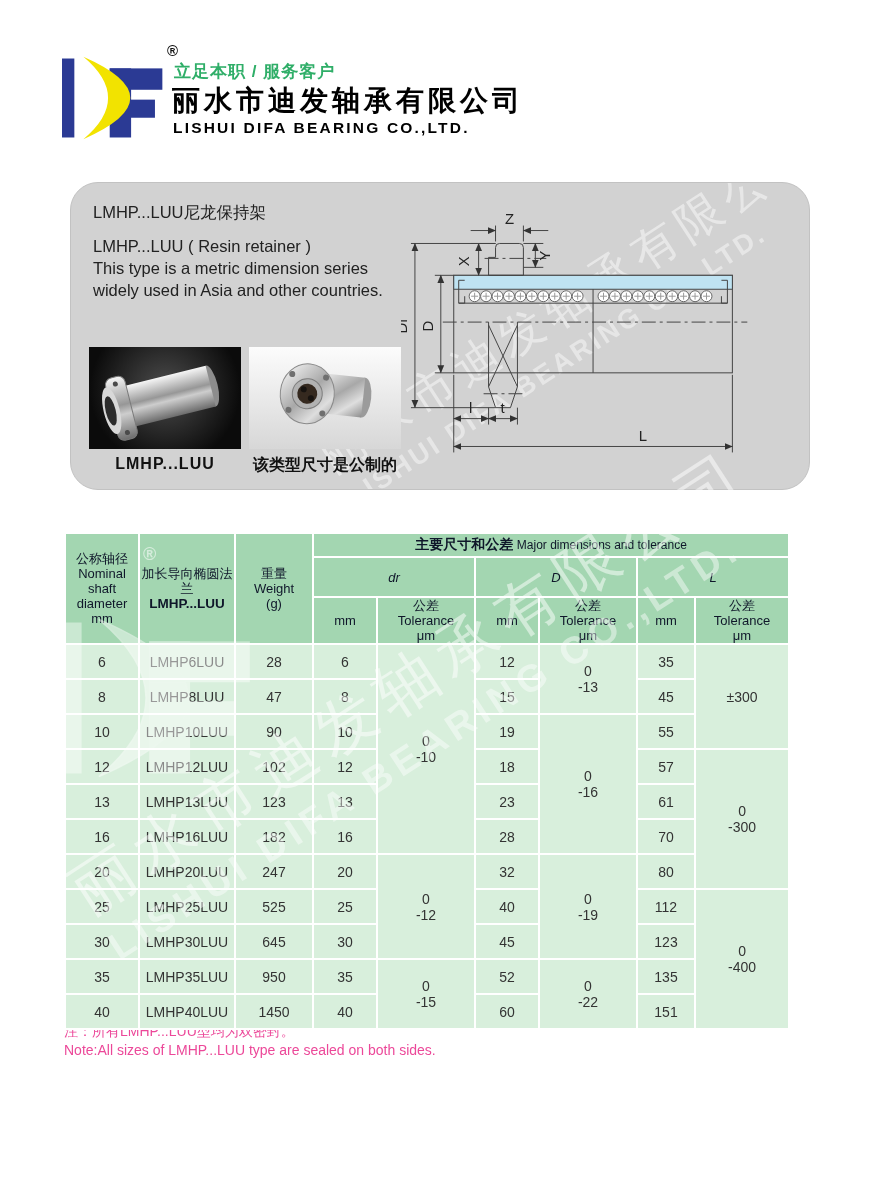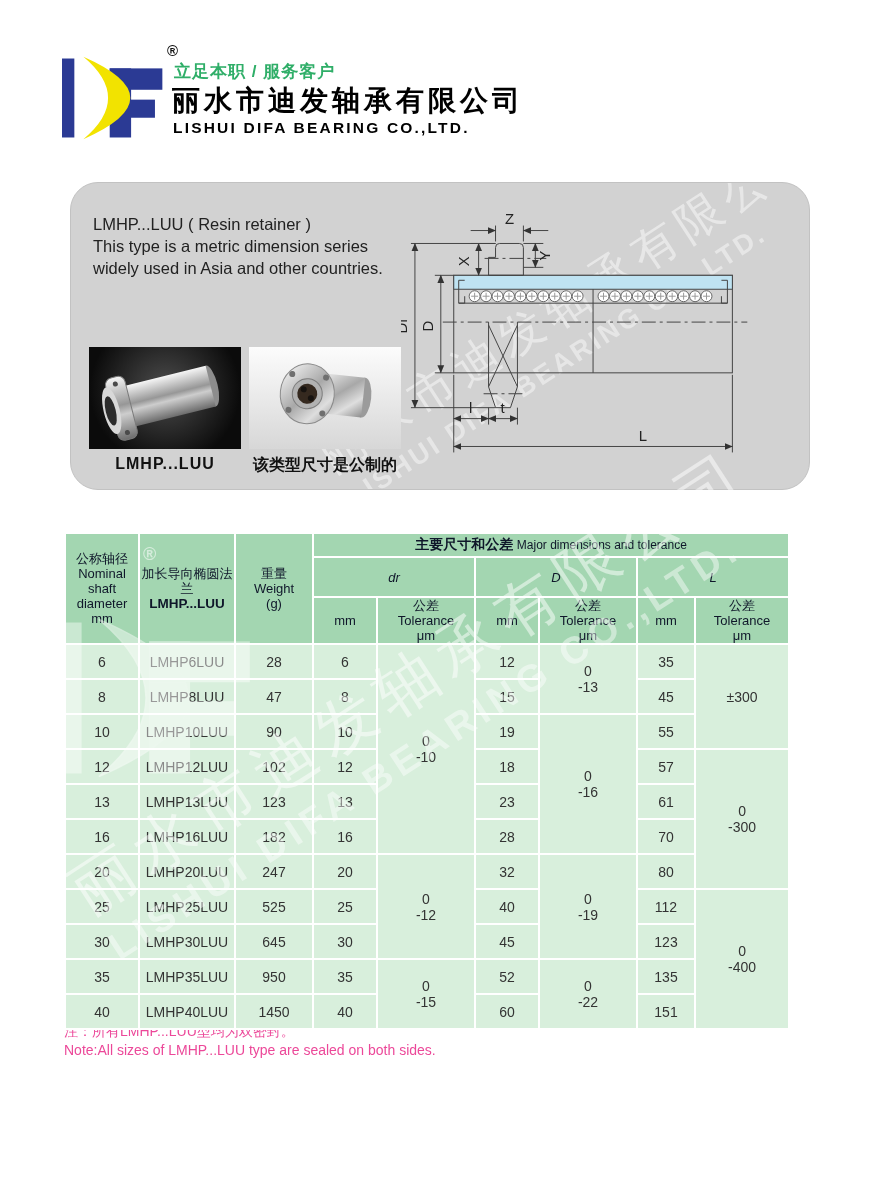--- a/index.html
+++ b/index.html
@@ -82,20 +82,21 @@
   </div>
 
   <div class="panel">
 
     <div class="wm wm-panel">
       <div class="wm-cn">丽水市迪发轴承有限公司</div>
       <div class="wm-en">LISHUI DIFA BEARING CO.,LTD.</div>
     </div>
 
     <div class="intro-text">
+      <div>LMHP...LUU尼龙保持架</div>
       <div class="gap"></div>
       <div>LMHP...LUU ( Resin retainer )</div>
       <div>This type is a metric dimension series</div>
       <div>widely used in Asia and other countries.</div>
     </div>
 
     <div class="photo photo-1">
       <svg viewBox="0 0 152 102" width="152" height="102">
         <defs>
           <linearGradient id="met1" x1="0" y1="0" x2="0" y2="1">

